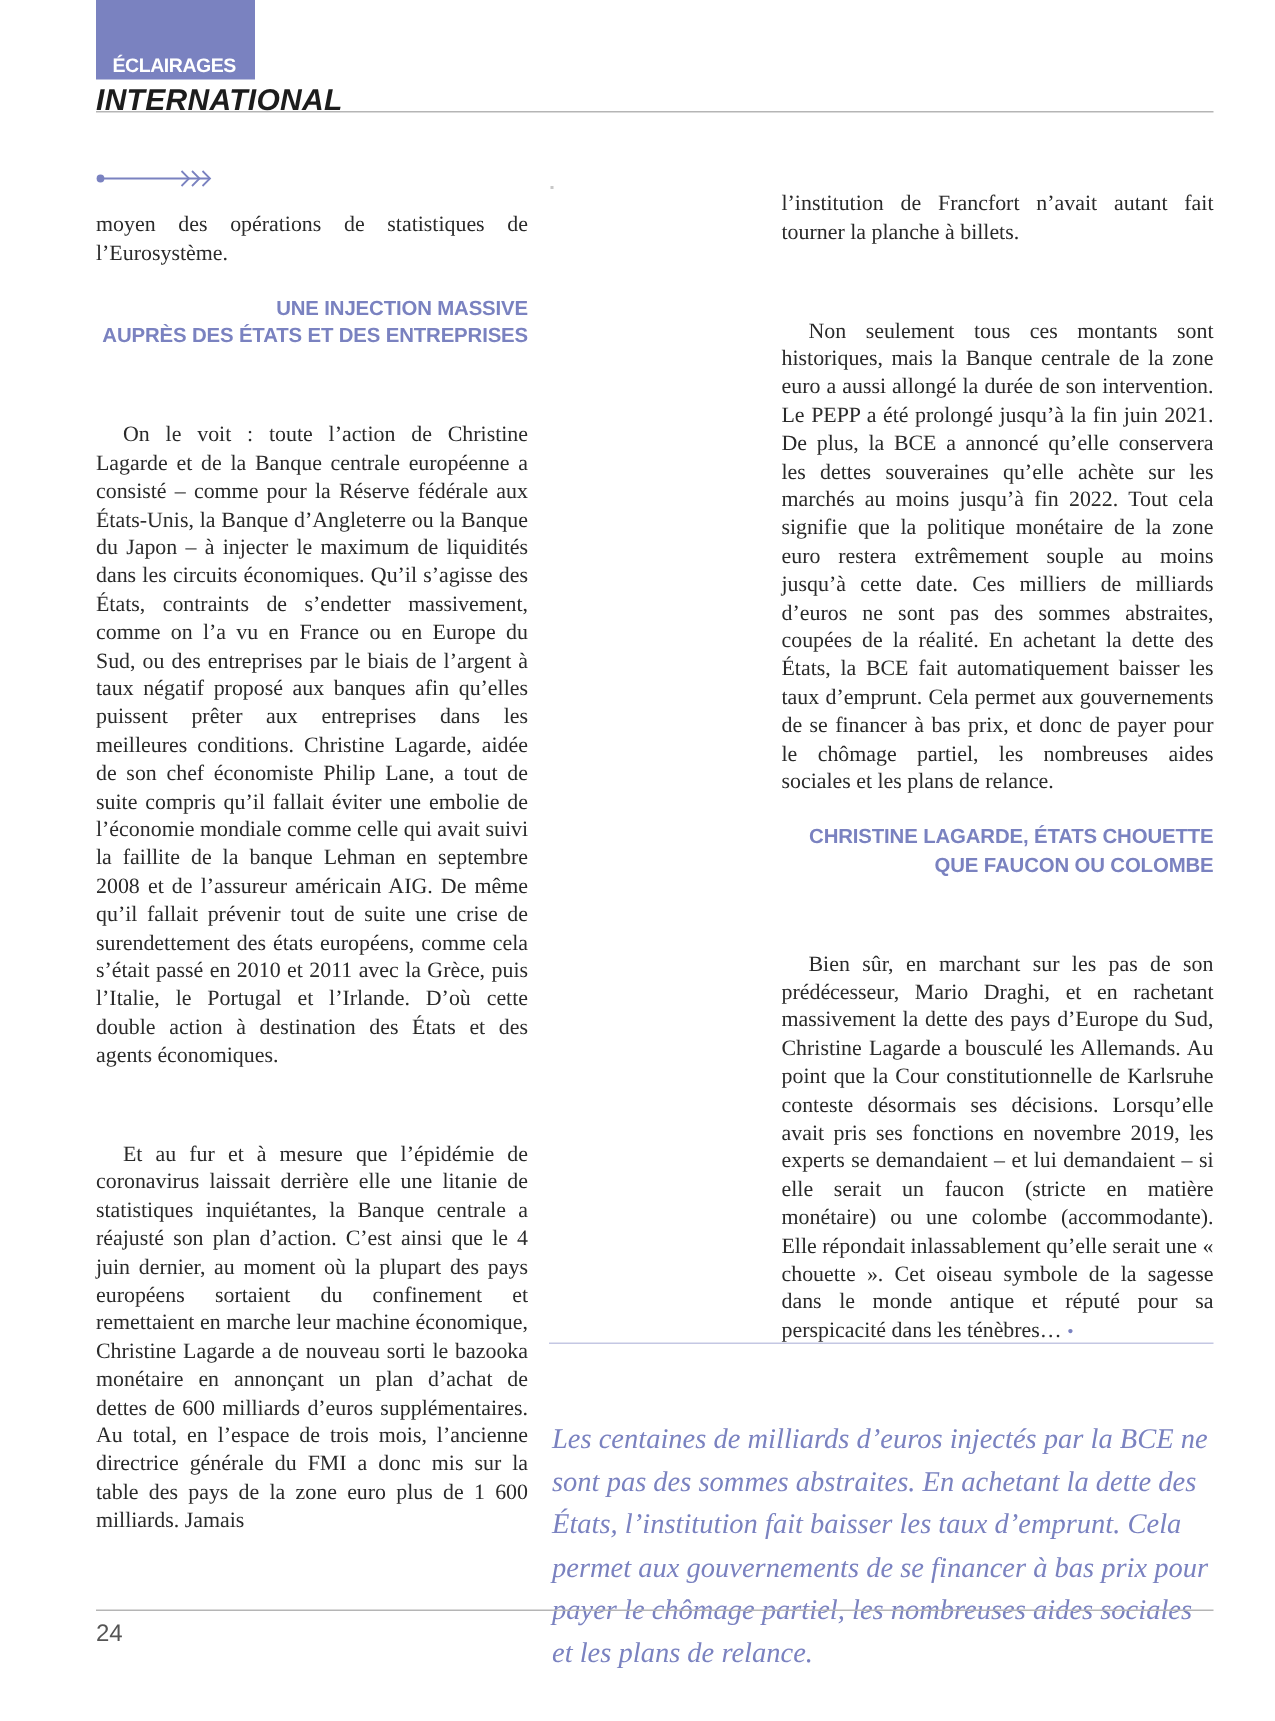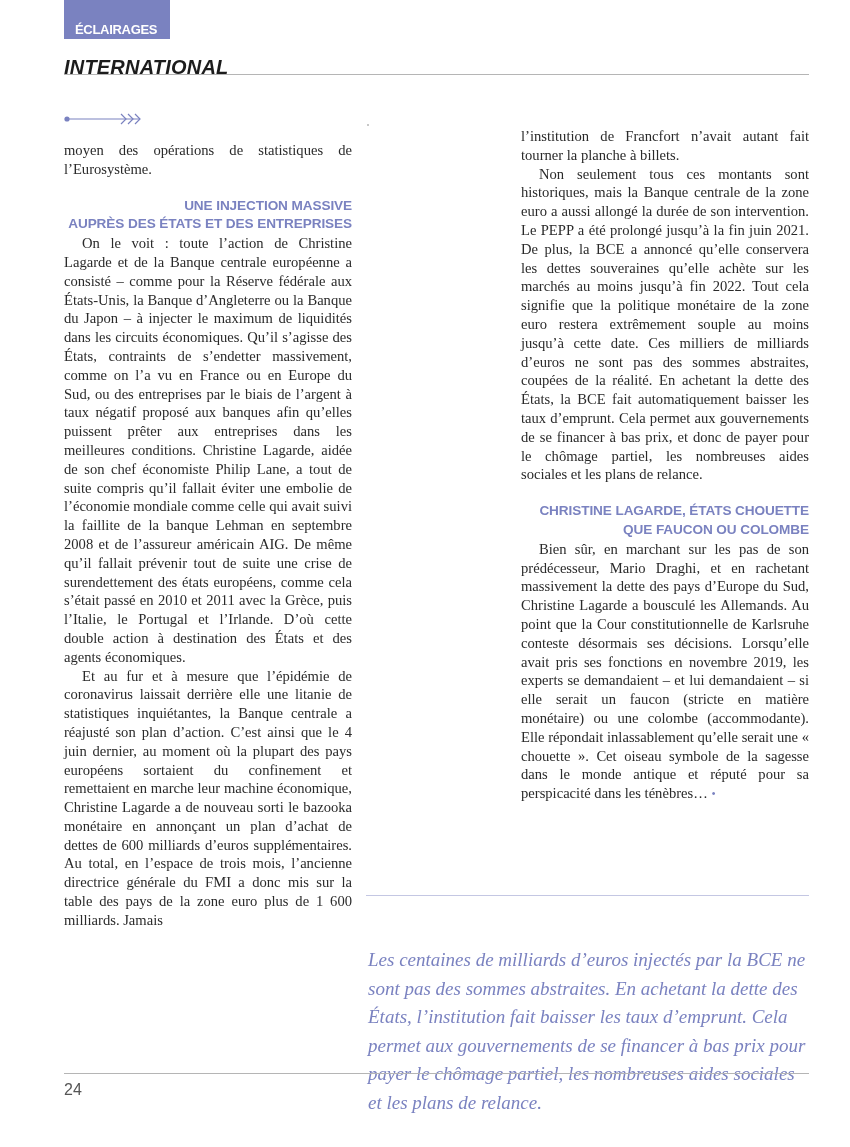--- a/index.html
+++ b/index.html
@@ -1,20 +1,20 @@
 <!DOCTYPE html>
 <html><head>
   <meta charset="utf-8">
   <style>
     * { margin: 0; padding: 0; box-sizing: border-box; }
     html, body { width: 850px; height: 1147px; background: #ffffff; overflow: hidden; }
     body { position: relative; font-family: "Liberation Serif", "DejaVu Serif", serif; color: #2a2a2a; }
 
     .rubric-box {
-      position: absolute; left: 64px; top: 0; width: 106px; height: 39px;
+      position: absolute; left: 64px; top: 0; width: 106px; height: 53px;
       background: #7a82c0;
     }
     .rubric-box .rubric-label {
       position: absolute; left: 11px; bottom: 2px;
       font-family: "Liberation Sans", "DejaVu Sans", sans-serif;
       font-weight: bold; font-size: 13px; color: #ffffff; letter-spacing: -0.3px;
     }
     .section-title {
       position: absolute; left: 64px; top: 56px;
       font-family: "Liberation Sans", "DejaVu Sans", sans-serif;
@@ -31,21 +31,21 @@
 
     .col {
       position: absolute; width: 288px;
       font-size: 14.6px; line-height: 18.8px; text-align: justify;
       hyphens: manual;
     }
     .col-left { left: 64px; top: 141px; }
     .col-right { left: 521px; top: 127px; }
 
     .col p { text-indent: 0; }
-    .col p.indent { text-indent: 18px; }
+    .col p.indent { text-indent: 18px; margin-top: 47px; }
     .col h3 {
       font-family: "Liberation Sans", "DejaVu Sans", sans-serif;
       font-weight: bold; font-size: 13.6px; line-height: 18.8px;
       color: #7a82c0; text-align: right; letter-spacing: -0.1px;
       margin-top: 18px;
     }
     .end-dot { color: #7a82c0; font-size: 12px; }
 
     .pull-rule-top {
       position: absolute; left: 366px; top: 895px; width: 443px; height: 1px;

